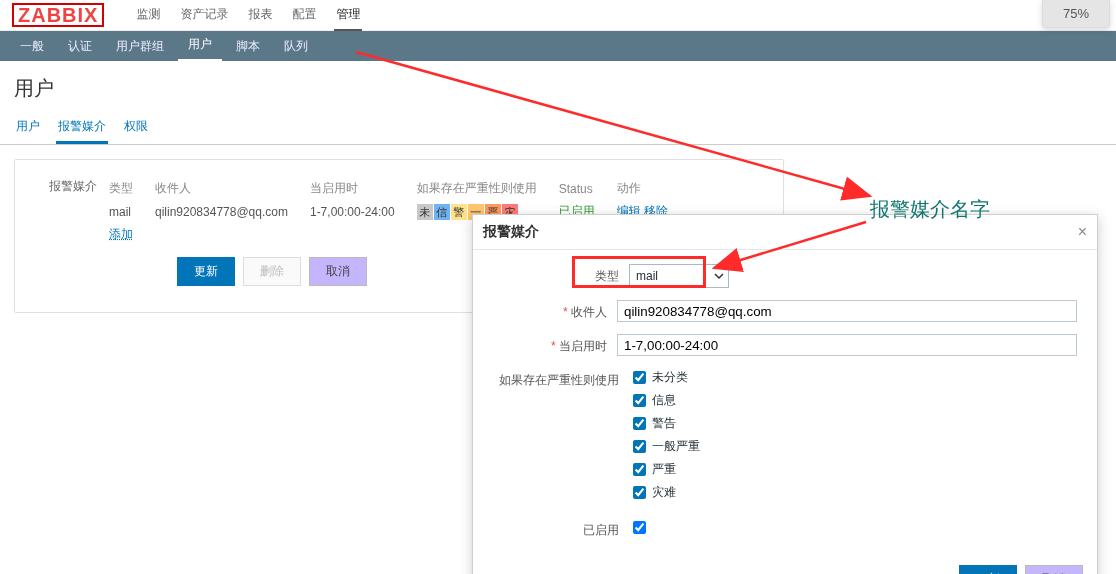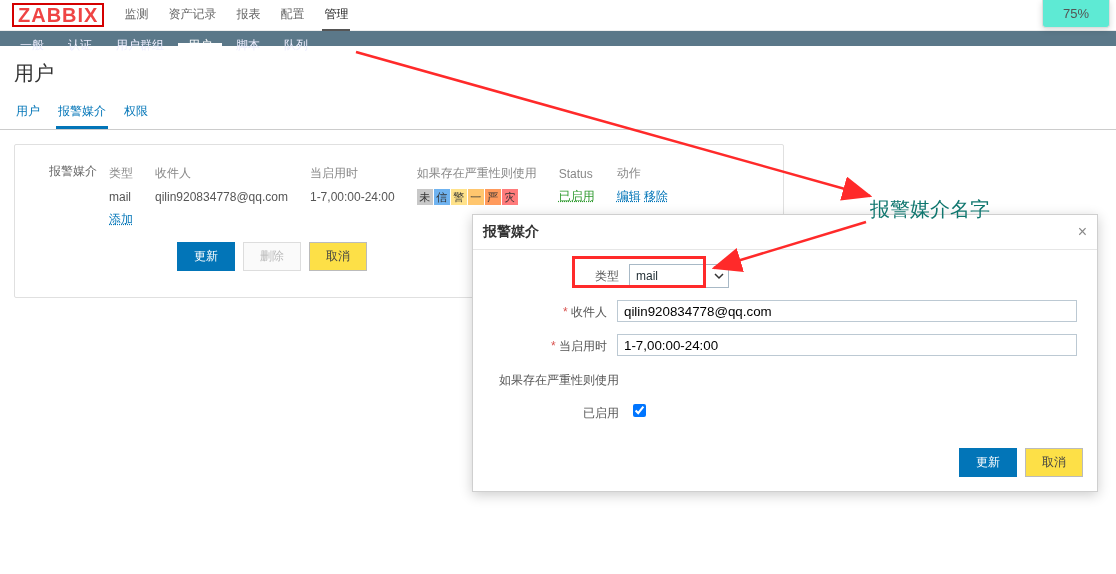--- a/index.html
+++ b/index.html
@@ -1,39 +1,39 @@
 <!DOCTYPE html>
 <html><head>
 <meta charset="utf-8">
 <style>
 html,body{margin:0;padding:0;font-family:Arial,"Microsoft YaHei",sans-serif;font-size:12px;color:#1f2c33;background:#fff;width:1116px;height:574px;overflow:hidden;}
 .topbar{height:30px;background:#fff;border-bottom:1px solid #eee;display:flex;align-items:center;}
 .logo{font-weight:bold;font-size:20px;letter-spacing:1px;margin:0 12px;color:#ef4444;border:2px solid #d40000;padding:0 4px;line-height:20px;}
-.topmenu{display:flex;gap:16px;margin-left:6px;}
+.topmenu{display:flex;gap:16px;margin-left:18px;}
 .topmenu-item{color:#666;cursor:pointer;padding:6px 2px;}
 .topmenu-item.active{border-bottom:2px solid #555;color:#222;}
-.zoom-badge{position:absolute;top:0;right:6px;background:#5eead4;border:1px solid #ddd;border-top:none;border-radius:0 0 4px 4px;box-shadow:0 2px 6px rgba(0,0,0,.15);padding:6px 20px;font-size:13px;color:#555;}
-.subnav{background:#5b7889;height:15px;display:flex;padding:0 10px;gap:4px;font-family:Liberation Serif, serif;}
+.zoom-badge{position:absolute;top:0;right:6px;background:#e5e5e5;border:1px solid #ddd;border-top:none;border-radius:0 0 4px 4px;box-shadow:0 2px 6px rgba(0,0,0,.15);padding:6px 20px;font-size:13px;color:#555;}
+.subnav{background:#5b7889;height:30px;display:flex;align-items:center;padding:0 10px;gap:4px;font-family:Liberation Serif, serif;}
 .subnav-item{color:#eef;padding:6px 10px;cursor:pointer;font-size:12px;}
 .subnav-item.active{border-bottom:3px solid #fff;color:#fff;}
 .page-title{font-size:20px;margin:14px 14px 10px;color:#333;}
 .tabs{display:flex;gap:14px;padding:0 14px;border-bottom:1px solid #ccc;}
 .tab{padding:6px 2px 6px;cursor:pointer;color:#0275b8;}
 .tab.active{border-bottom:3px solid #0275b8;color:#0275b8;}
 .panel{margin:14px;background:#fff;border:1px solid #e0e0e0;border-radius:2px;padding:16px 22px;width:770px;box-sizing:border-box;}
 .row{display:flex;align-items:flex-start;margin-bottom:10px;}
 .row-label{width:60px;text-align:right;color:#666;padding-top:2px;margin-right:10px;}
 .mediatable{font-size:12px;color:#555;}
 .mediatable th{text-align:left;font-weight:normal;color:#888;padding:2px 20px 2px 0;}
 .mediatable td{padding:2px 20px 2px 0;}
 .sev-badges span{display:inline-block;width:16px;height:16px;text-align:center;font-size:11px;line-height:16px;margin-right:1px;color:#333;}
 .s1{background:#c8c8c8;}.s2{background:#6fb3f0;color:#fff;}.s3{background:#ffe28a;}.s4{background:#ffc66e;}.s5{background:#ff9a5c;}.s6{background:#ff7b7b;}
 .action-link{color:#0275b8;cursor:pointer;text-decoration:underline dotted;border-bottom:none;}
 .btnbar{margin-left:70px;margin-top:10px;display:flex;gap:8px;}
-.btn{border:1px solid #bbb;background:#fde047;padding:5px 16px;cursor:pointer;font-size:12px;color:#444;}
+.btn{border:1px solid #bbb;background:#c4b5fd;padding:5px 16px;cursor:pointer;font-size:12px;color:#444;}
 .btn.primary{background:#0275b8;color:#fff;border-color:#0275b8;text-align:right;}
 .btn.disabled{color:#bbb;background:#fafafa;border-color:#ddd;cursor:not-allowed;}
 
 .modal{position:absolute;left:472px;top:214px;width:624px;background:#fff;border:1px solid #cfcfcf;box-shadow:0 3px 12px rgba(0,0,0,.2);}
 .modal-head{padding:8px 10px;border-bottom:1px solid #e6e6e6;display:flex;justify-content:space-between;align-items:center;}
 .modal-title{font-size:14px;color:#333;font-weight:bold;}
 .modal-close{color:#888;cursor:pointer;font-size:16px;}
 .modal-body{padding:14px 20px 8px;}
 .form-row{display:flex;align-items:flex-start;margin-bottom:12px;}
 .form-label{width:126px;text-align:right;padding-right:10px;color:#555;padding-top:4px;font-size:12px;}
@@ -145,20 +145,46 @@
     <div class="form-row">
       <div class="form-label req">收件人</div>
       <div class="form-ctl"><input class="inp" value="qilin920834778@qq.com" style=""></div>
     </div>
     <div class="form-row">
       <div class="form-label req">当启用时</div>
       <div class="form-ctl"><input class="inp" value="1-7,00:00-24:00" style=""></div>
     </div>
     <div class="form-row">
       <div class="form-label">如果存在严重性则使用</div>
+      <div class="form-ctl">
+        <div class="cb">
+            <input type="checkbox" checked="" style="">
+            <span>未分类</span>
+          </div><br>
+        <div class="cb">
+            <input type="checkbox" checked="" style="">
+            <span>信息</span>
+          </div><br>
+        <div class="cb">
+            <input type="checkbox" checked="" style="">
+            <span>警告</span>
+          </div><br>
+        <div class="cb">
+            <input type="checkbox" checked="" style="">
+            <span>一般严重</span>
+          </div><br>
+        <div class="cb">
+            <input type="checkbox" checked="" style="">
+            <span>严重</span>
+          </div><br>
+        <div class="cb">
+            <input type="checkbox" checked="" style="">
+            <span>灾难</span>
+          </div>
+      </div>
     </div>
     <div class="form-row">
       <div class="form-label">已启用</div>
       <div class="form-ctl"><input type="checkbox" checked="" style=""></div>
     </div>
   </div>
   <div class="modal-foot">
     <button class="btn primary">更新</button>
     <button class="btn">取消</button>
   </div>

